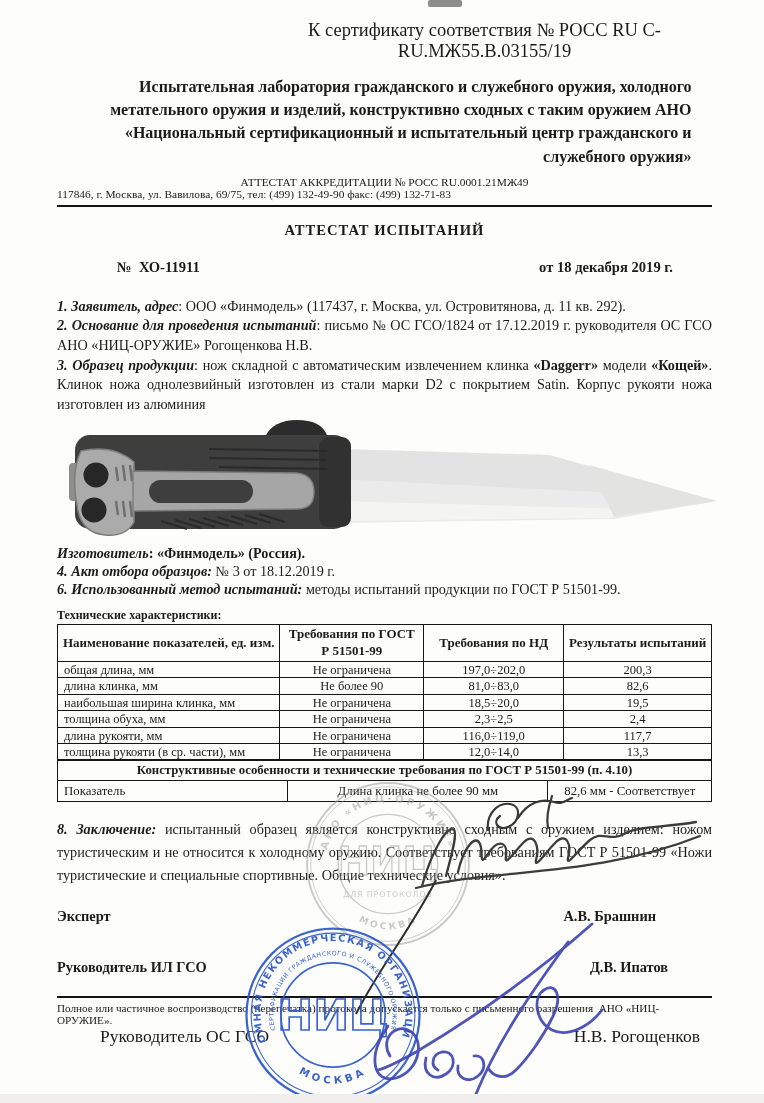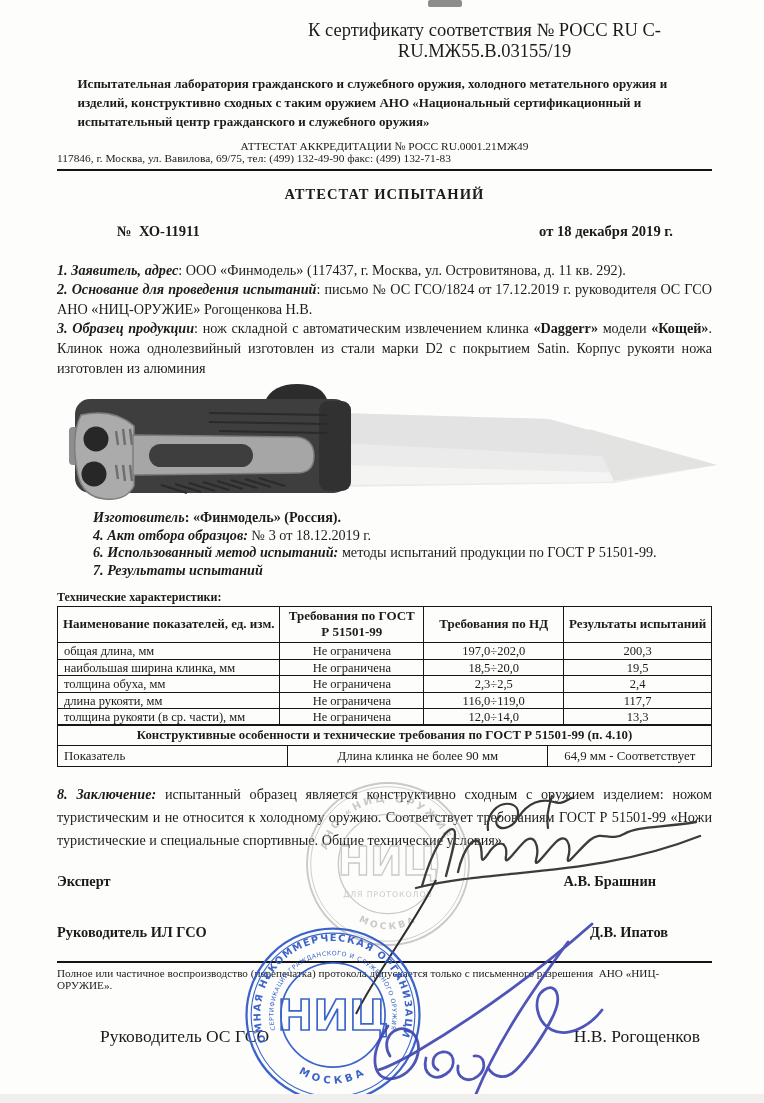--- a/index.html
+++ b/index.html
@@ -1,34 +1,34 @@
 <!DOCTYPE html>
 <html lang="ru"><head>
 <meta charset="utf-8">
 <style>
   html,body{margin:0;padding:0;}
   body{width:764px;height:1103px;position:relative;overflow:hidden;
        background:#fdfdfc;color:#1b1b1b;
        font-family:"Liberation Serif","DejaVu Serif",serif;}
   .content{position:relative;padding:0 52px 0 57px;}
   .cert-title{margin:0;padding:20px 0 0 200px;text-align:center;font-size:18.5px;font-weight:normal;}
-  .lab-name{margin:13px auto 0;width:614px;text-align:left;font-weight:bold;font-size:13px;line-height:1.45;}
+  .lab-name{margin:13px auto 0;width:614px;text-align:right;font-weight:bold;font-size:16px;line-height:1.45;}
   .accr{margin:8px 0 0;text-align:center;font-size:11.4px;}
   .addr{margin:0;text-align:left;font-size:11.4px;}
   .rule{border:none;border-top:2.4px solid #141414;margin:5px 52px 0 57px;}
   .proto-title{margin:15px 0 0;text-align:center;font-weight:bold;font-size:14.6px;letter-spacing:1px;}
   .num-row{display:flex;justify-content:space-between;margin:20px 39px 0 60px;font-weight:bold;font-size:14.6px;}
   .num{white-space:pre;}
   .para{margin:0;font-size:14.2px;line-height:1.38;text-align:justify;}
   .p1{margin-top:21px;}
   .lbl{font-weight:bold;font-style:italic;}
   .b{font-weight:bold;}
   .knife-wrap{position:relative;height:128px;margin-top:3px;}
   .knife{position:absolute;left:12px;top:0;}
-  .items{font-size:14.2px;line-height:1.24;margin-left:36px;}
+  .items{font-size:14.2px;line-height:1.24;}
   .items p{margin:0;}
   .tbl-title{margin:10px 0 1px;text-align:left;font-weight:bold;font-size:12px;}
   table{border-collapse:collapse;width:655px;font-size:12.5px;}
   th,td{border:1.6px solid #161616;padding:0 6px;}
   th{font-weight:bold;text-align:center;font-size:13px;line-height:1.3;padding:1px 4px;}
   td{height:15.5px;line-height:1.12;}
   td.c{text-align:center;}
   .feat{margin-top:-1.6px;}
   .sect{font-weight:bold;text-align:center;font-size:13.4px;height:19px;}
   .feat td{height:20px;font-size:12.8px;}
@@ -117,21 +117,20 @@
         <path d="M64,54 L228,56 q17,2 17,19 q0,17 -17,17 L64,94 z" fill="#a6a6a6" stroke="#7d7d7d" stroke-width="1.4"></path>
         <rect x="80" y="63" width="104" height="23" rx="11.5" fill="#3e3e3e"></rect>
       </g>
     </svg>
   </div>
 
   <div class="items">
     <p><span class="lbl">Изготовитель</span><span class="b">: «Финмодель» (Россия).</span></p>
     <p><span class="lbl">4. Акт отбора образцов:</span><span> № 3 от 18.12.2019 г.</span></p>
     <p><span class="lbl">6. Использованный метод испытаний:</span><span> методы испытаний продукции по ГОСТ Р 51501-99.</span></p>
-    <p><span class="lbl">7. Результаты испытаний</span></p>
   </div>
 
   <p class="tbl-title">Технические характеристики:</p>
 
   <table>
     <colgroup>
         <col style="width:34%">
         <col style="width:22%">
         <col style="width:21.4%">
         <col style="width:22.6%">
@@ -145,20 +144,26 @@
       </tr>
     </thead>
     <tbody id="spec-body">
         <tr>
           <td>общая длина, мм</td>
           <td class="c">Не ограничена</td>
           <td class="c">197,0÷202,0</td>
           <td class="c">200,3</td>
         </tr>
         <tr>
+          <td>длина клинка, мм</td>
+          <td class="c">Не более 90</td>
+          <td class="c">81,0÷83,0</td>
+          <td class="c">82,6</td>
+        </tr>
+        <tr>
           <td>наибольшая ширина клинка, мм</td>
           <td class="c">Не ограничена</td>
           <td class="c">18,5÷20,0</td>
           <td class="c">19,5</td>
         </tr>
         <tr>
           <td>толщина обуха, мм</td>
           <td class="c">Не ограничена</td>
           <td class="c">2,3÷2,5</td>
           <td class="c">2,4</td>
@@ -184,21 +189,21 @@
         <col style="width:39.8%">
         <col style="width:25%">
       </colgroup>
     <tbody>
       <tr>
         <td class="sect" colspan="3">Конструктивные особенности и технические требования по ГОСТ Р 51501-99 (п. 4.10)</td>
       </tr>
       <tr id="feature-row">
           <td>Показатель</td>
           <td class="c">Длина клинка не более 90 мм</td>
-          <td class="c">64,9 мм - Соответствует</td>
+          <td class="c">82,6 мм - Соответствует</td>
         </tr>
     </tbody>
   </table>
 
   <p class="para p8"><span class="lbl">8. Заключение:</span><span> испытанный образец является конструктивно сходным с оружием изделием: ножом туристическим и не относится к холодному оружию. Соответствует требованиям ГОСТ Р 51501-99 «Ножи туристические и специальные спортивные. Общие технические условия».</span></p>
 
   <div class="expert-row">
     <span>Эксперт</span>
     <span>А.В. Брашнин</span>
   </div>

